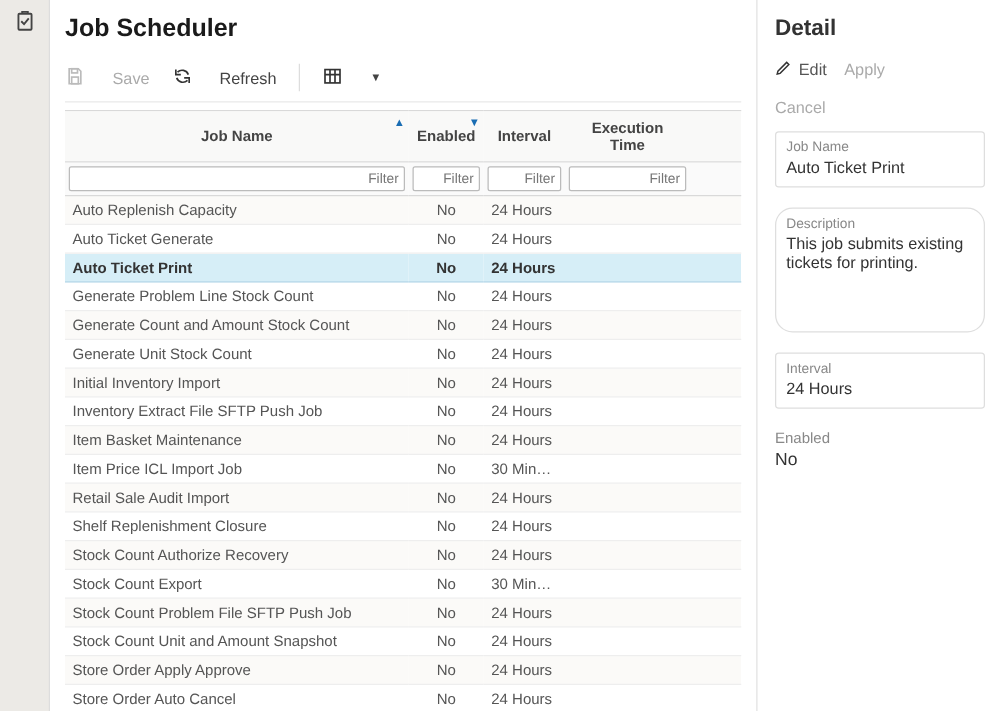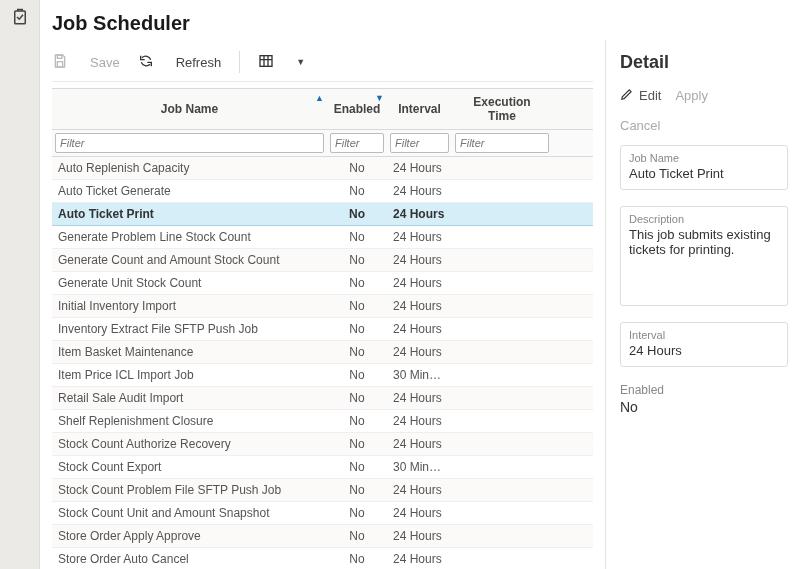--- a/index.html
+++ b/index.html
@@ -87,26 +87,26 @@
   .sort-asc { color: #1a6db3; }
   .sort-desc { color: #1a6db3; }
   tr.filter td {
     padding: 3px 3px;
     border-bottom: 1px solid #d9d9d9;
     background: #fafafa;
   }
   tr.filter input {
     width: 100%;
     font-size: 11px;
-    font-style: italic;
     color: #888;
     border: 1px solid #bbb;
     padding: 0 4px;
     height: 20px;
     border-radius: 2px;
+    text-align: right;
   }
   tbody td {
     padding: 4px 6px;
     font-size: 12px;
     color: #555;
     border-bottom: 1px solid #eee;
     white-space: nowrap;
     overflow: hidden;
     text-overflow: ellipsis;
   }
@@ -119,21 +119,20 @@
     border-top: 1px solid #a9d2e6;
     border-bottom: 1px solid #a9d2e6;
   }
   
   .detail {
     width: 195px;
     border-left: 1px solid #e2e2e2;
     padding: 8px 12px 0 14px;
     display: flex;
     flex-direction: column;
-    margin-top: 40px;
   }
   .detail h2 {
     font-size: 18px;
     font-weight: 700;
     margin: 4px 0 14px 0;
   }
   .d-actions {
     display: flex;
     flex-wrap: wrap;
     gap: 14px;
@@ -148,21 +147,21 @@
     cursor: pointer;
   }
   .d-actions .act.muted { color: #aaa; cursor: default; }
   .field {
     border: 1px solid #dedede;
     border-radius: 3px;
     padding: 6px 8px 8px 8px;
     margin-bottom: 16px;
     min-height: 40px;
   }
-  .field.tall { min-height: 100px; }
+  .field.tall { min-height: 100px; border-radius: 14px; }
   .field label {
     display: block;
     font-size: 11px;
     color: #888;
     margin-bottom: 2px;
   }
   .field .val {
     font-size: 13px;
     color: #333;
   }

